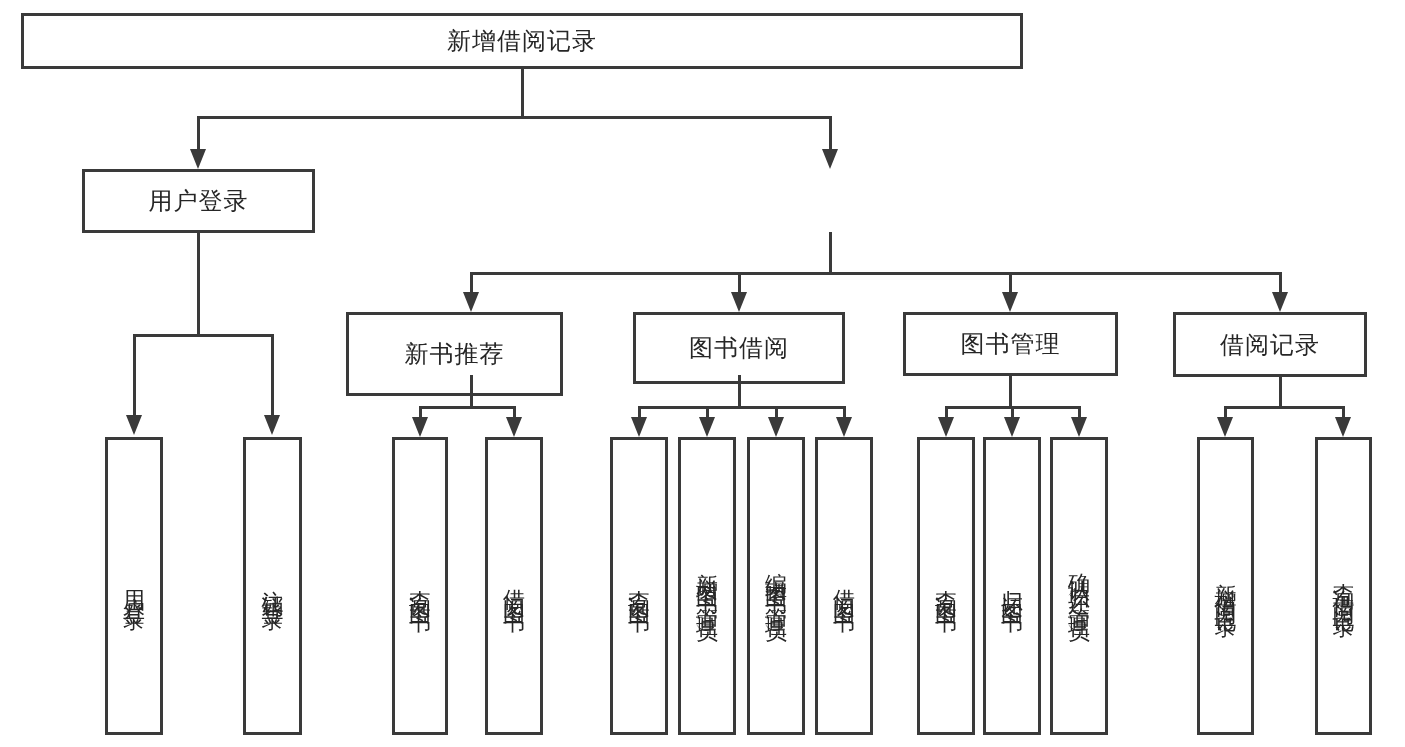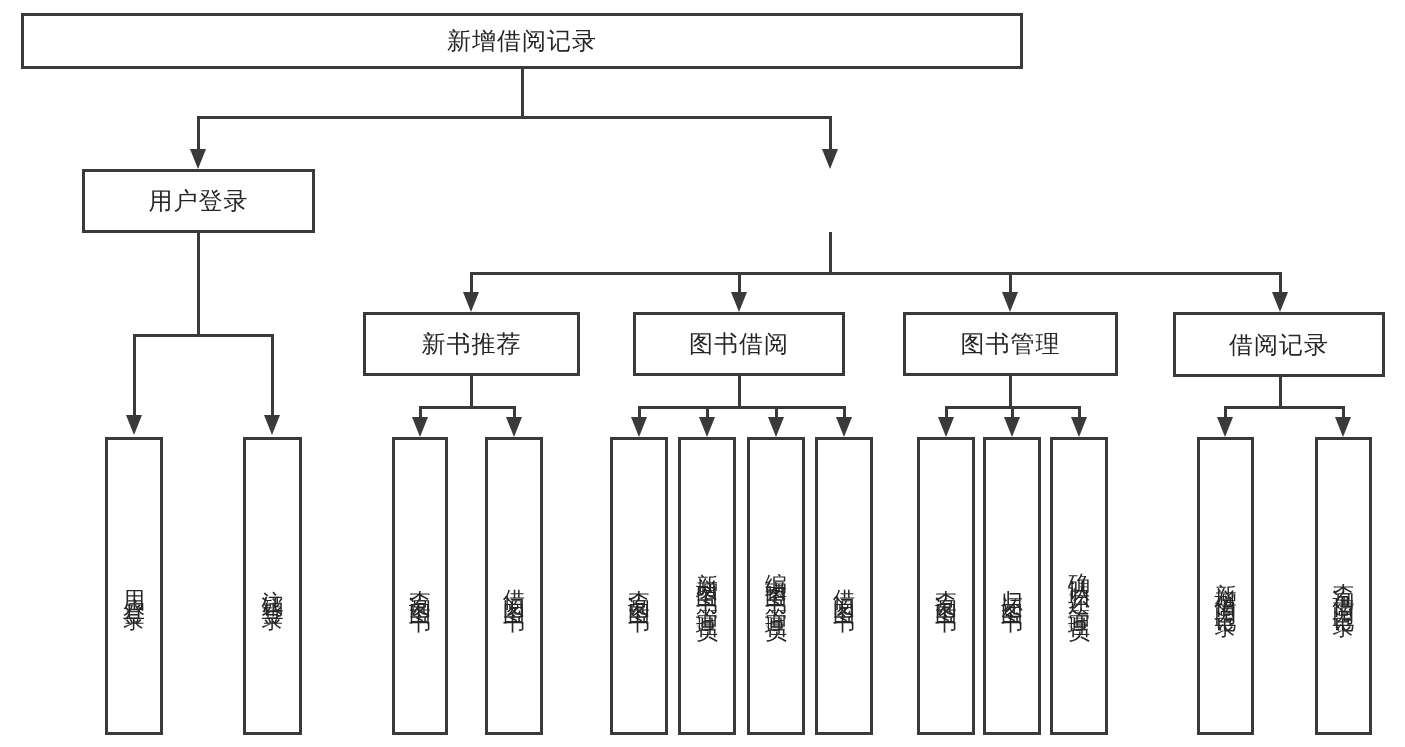--- a/index.html
+++ b/index.html
@@ -67,30 +67,30 @@
   <div class="hl" style="left:470px;top:272px;width:811px"></div>
   <div class="vl" style="left:470px;top:272px;height:21px"></div>
   <div class="ar" style="left:463px;top:292px"></div>
   <div class="vl" style="left:738px;top:272px;height:21px"></div>
   <div class="ar" style="left:731px;top:292px"></div>
   <div class="vl" style="left:1009px;top:272px;height:21px"></div>
   <div class="ar" style="left:1002px;top:292px"></div>
   <div class="vl" style="left:1279px;top:272px;height:21px"></div>
   <div class="ar" style="left:1272px;top:292px"></div>
 
-  <div class="hbox" style="left:363px;top:312px;width:217px;height:64px">
+  <div class="hbox" style="left:346px;top:312px;width:217px;height:84px">
     <span>新书推荐</span>
   </div>
-  <div class="hbox" style="left:633px;top:312px;width:212px;height:64px">
+  <div class="hbox" style="left:633px;top:312px;width:212px;height:72px">
     <span>图书借阅</span>
   </div>
   <div class="hbox" style="left:903px;top:312px;width:215px;height:64px">
     <span>图书管理</span>
   </div>
-  <div class="hbox" style="left:1173px;top:312px;width:212px;height:65px">
+  <div class="hbox" style="left:1173px;top:312px;width:194px;height:65px">
     <span>借阅记录</span>
   </div>
 
   <div class="vl" style="left:470px;top:375px;height:33px"></div>
   <div class="hl" style="left:419px;top:406px;width:96px"></div>
   <div class="vl" style="left:419px;top:406px;height:13px"></div>
   <div class="ar" style="left:412px;top:417px"></div>
   <div class="vl" style="left:513px;top:406px;height:13px"></div>
   <div class="ar" style="left:506px;top:417px"></div>
 

